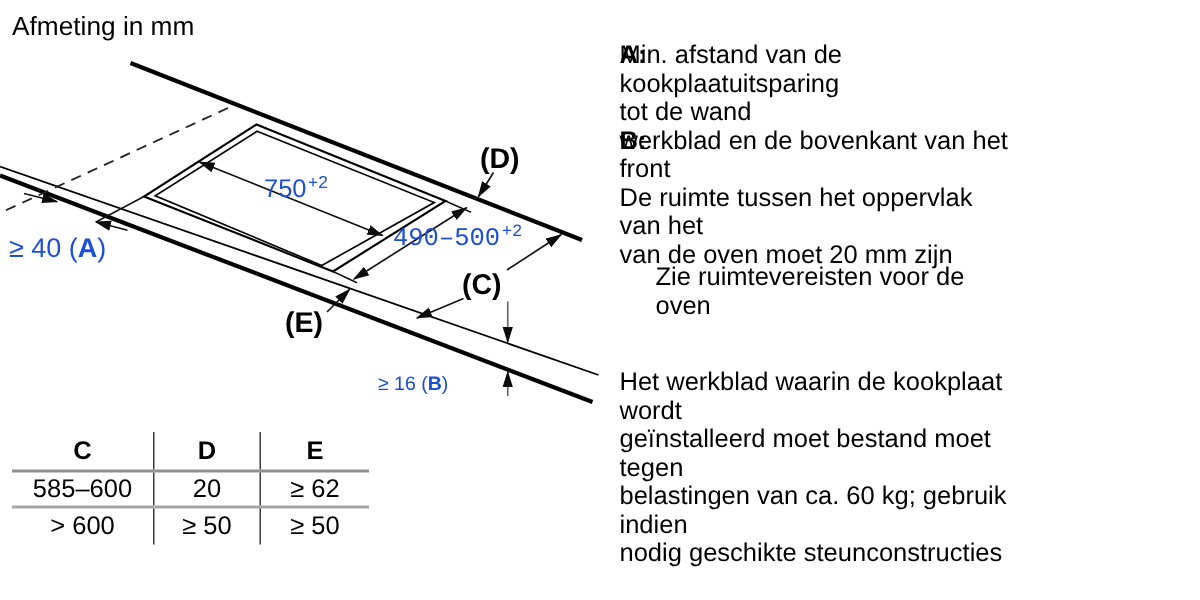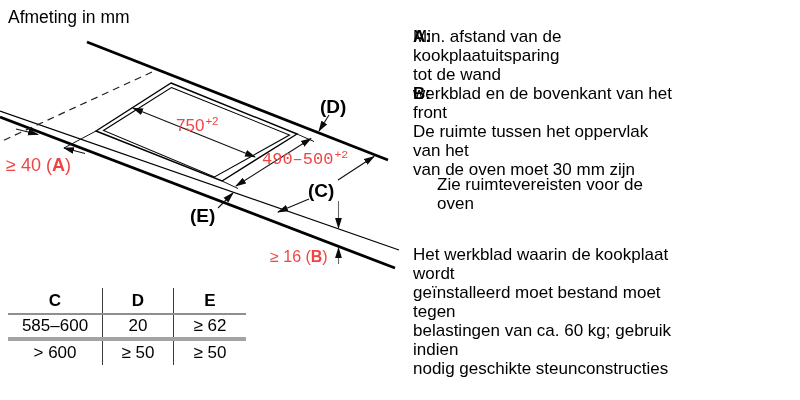--- a/index.html
+++ b/index.html
@@ -1,37 +1,37 @@
 <!DOCTYPE html>
 <html><head>
 <meta charset="utf-8">
 <style>
   html,body{margin:0;padding:0;background:#fff;}
   #page{position:relative;width:676px;height:400px;background:#ffffff;overflow:hidden;
         font-family:"Liberation Sans", sans-serif;color:#000;}
   #diagram-svg{position:absolute;left:0;top:0;width:800px;height:400px;}
   .abs{position:absolute;white-space:nowrap;}
   .title{left:8px;top:7px;font-size:17.5px;}
-  .dim{font-size:17px;color:#ef4444;}
+  .dim{font-size:17px;color:#1d4ed8;}
   .sup{font-size:11.5px;position:relative;top:-6px;margin-left:1px;}
   .bold{font-weight:700;}
   .biglabel{font-size:19px;font-weight:700;}
   
   .dim-750{left:176px;top:116px;}
   .dim-490{left:262px;top:150px;font-family:Liberation Mono, monospace;}
   .dim-a{left:6px;top:155px;font-size:18px;}
-  .dim-b{left:270px;top:248px;font-size:16px;}
+  .dim-b{left:252px;top:248px;font-size:13px;}
   .lab-d{left:320px;top:96px;}
   .lab-c{left:308px;top:180px;}
   .lab-e{left:190px;top:205px;}
   
   .spec-table{position:absolute;left:8px;top:288px;border-collapse:collapse;}
   .spec-table th,.spec-table td{font-size:17px;text-align:center;padding:0 4px;font-weight:400;}
   .spec-table th{font-weight:700;height:25px;border-bottom:2px solid #8f8f8f;}
-  .spec-table .r1 td{height:22px;border-bottom:4px solid #a3a3a3;}
+  .spec-table .r1 td{height:22px;border-bottom:2px solid #a3a3a3;}
   .spec-table .r2 td{height:24px;}
   .spec-table .c1{width:86px;}
   .spec-table .c2{width:62px;border-left:1.5px solid #3a3a3a;}
   .spec-table .c3{width:64px;border-left:1.5px solid #3a3a3a;}
   
   .note{position:absolute;font-size:17px;line-height:19px;}
   .note .lbl{position:absolute;left:0;top:0;font-weight:700;}
   .note .txt{}
   .note-a{left:413px;top:27px;}
   .note-b{left:413px;top:84px;}
@@ -110,21 +110,21 @@
       <div>Min. afstand van de kookplaatuitsparing</div>
       <div>tot de wand</div>
     </div>
   </div>
 
   <div class="note note-b">
     <span class="lbl">B:</span>
     <div class="txt">
       <div>werkblad en de bovenkant van het front</div>
       <div>De ruimte tussen het oppervlak van het</div>
-      <div>van de oven moet 30 mm zijn</div>
+      <div>van de oven moet 20 mm zijn</div>
     </div>
   </div>
 
   <div class="note note-see">Zie ruimtevereisten voor de oven</div>
 
   <div class="note note-load">
     <div>Het werkblad waarin de kookplaat wordt</div>
     <div>geïnstalleerd moet bestand moet tegen</div>
     <div>belastingen van ca. 60 kg; gebruik indien</div>
     <div>nodig geschikte steunconstructies</div>

